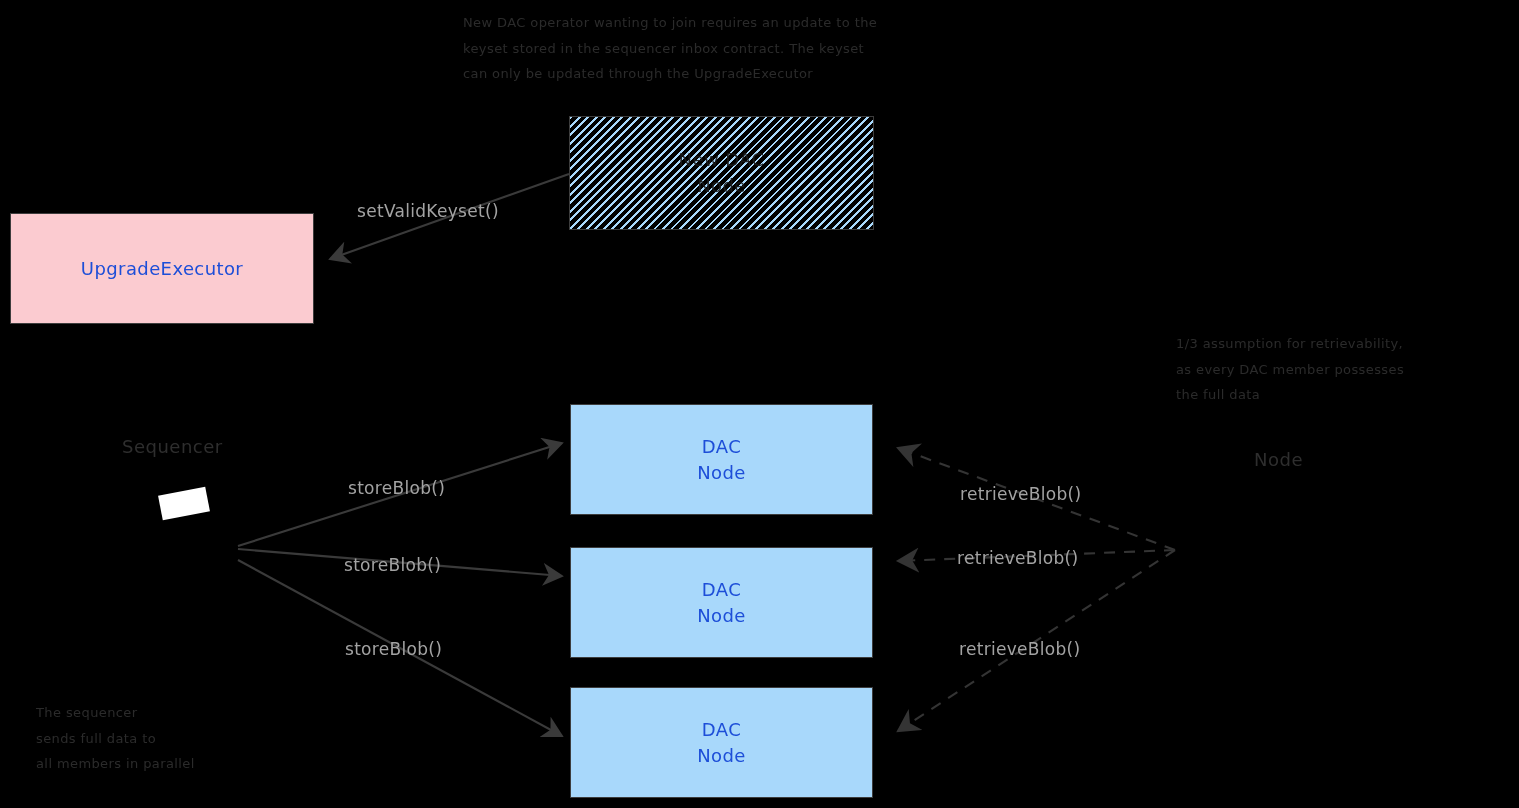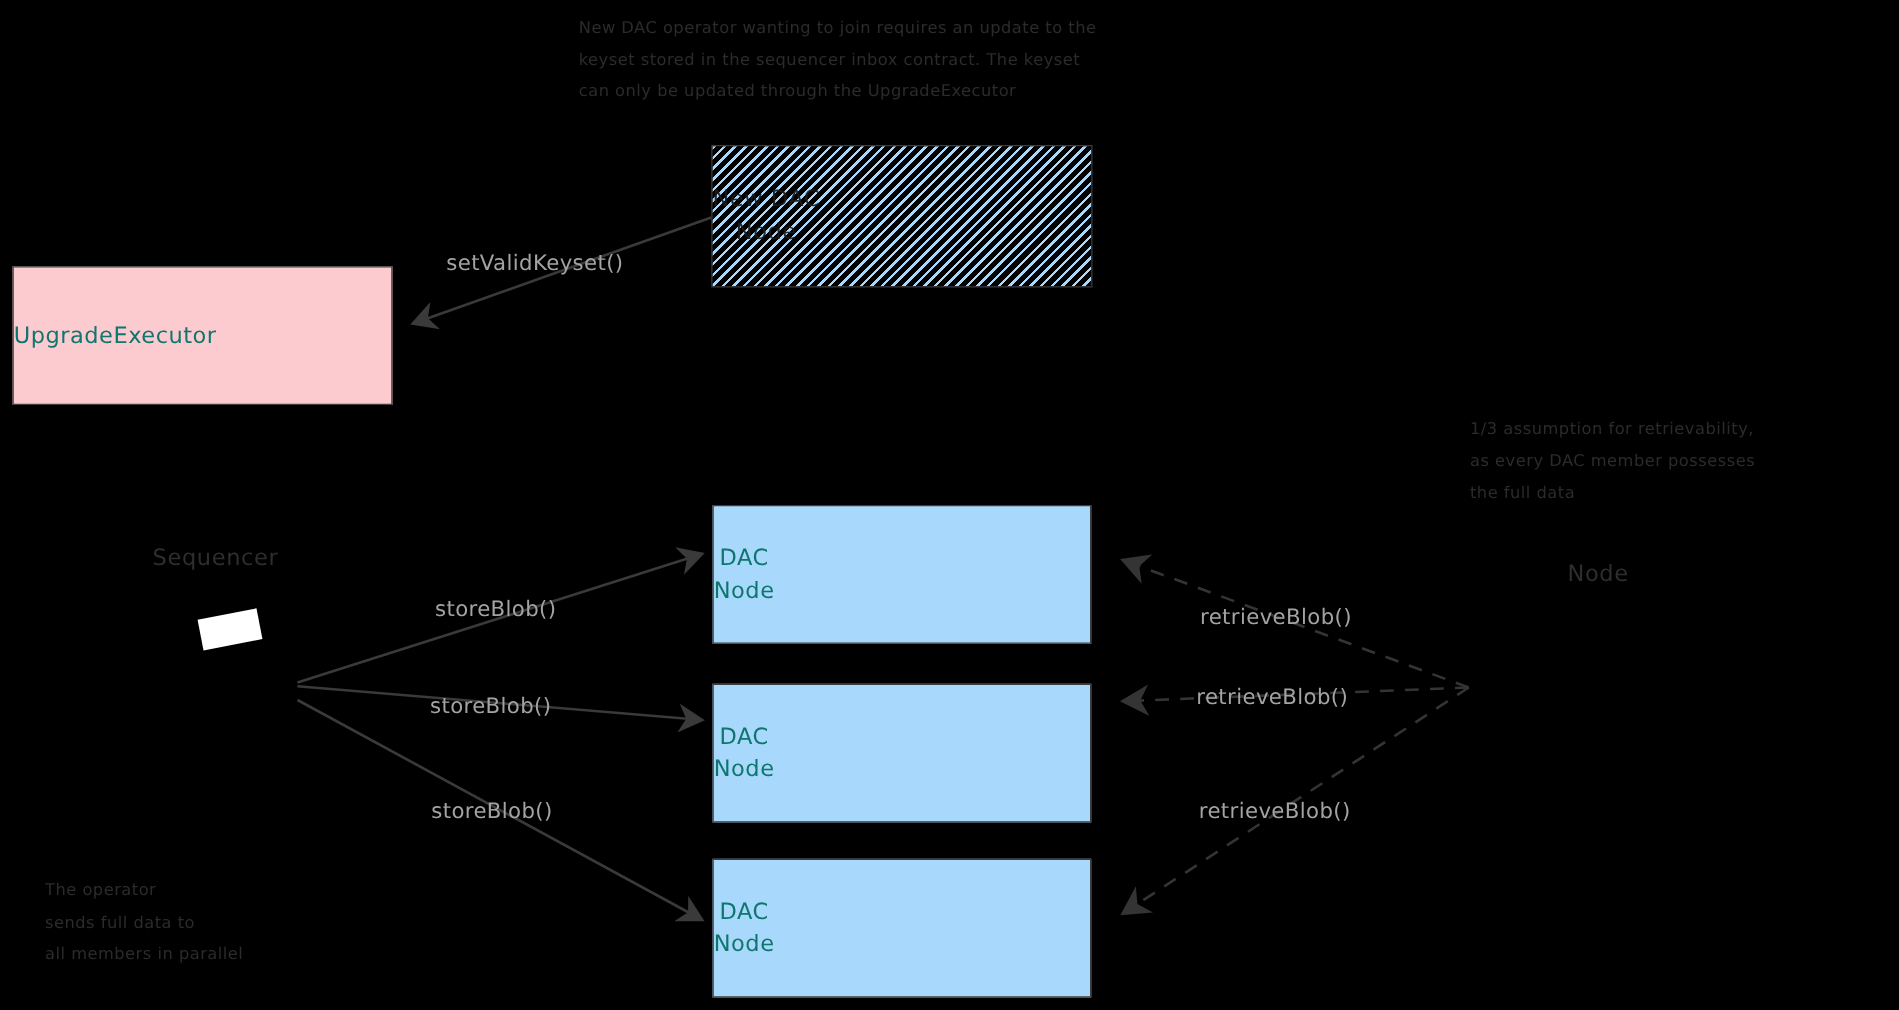--- a/index.html
+++ b/index.html
@@ -49,24 +49,25 @@
     letter-spacing: 0.3px;
     white-space: nowrap;
   }
   
   .node-box {
     position: absolute;
     box-sizing: border-box;
     border: 1.6px solid #3d3d3d;
     display: flex;
     align-items: center;
+    justify-content: center;
     text-align: center;
   }
   .node-box .node-text {
-    color: #0f766e;
+    color: #1d4ed8;
     font-size: 18px;
     line-height: 26px;
     letter-spacing: 0.4px;
     white-space: pre-line;
   }
   .box-pink {
     background: #fbcbd0;
   }
   .box-blue {
     background: #a8d8fb;
@@ -154,17 +155,17 @@
   </div>
 
   <div class="edge-label" style="left:348px; top:478px;">storeBlob()</div>
   <div class="edge-label" style="left:344px; top:555px;">storeBlob()</div>
   <div class="edge-label" style="left:345px; top:639px;">storeBlob()</div>
 
   <div class="edge-label" style="left:960px; top:484px;">retrieveBlob()</div>
   <div class="edge-label" style="left:957px; top:548px;">retrieveBlob()</div>
   <div class="edge-label" style="left:959px; top:639px;">retrieveBlob()</div>
 
-  <div class="note" style="left:36px; top:700px; width:300px;">The operator
+  <div class="note" style="left:36px; top:700px; width:300px;">The sequencer
 sends full data to
 all members in parallel</div>
 
 </div>
 
 </body></html>

